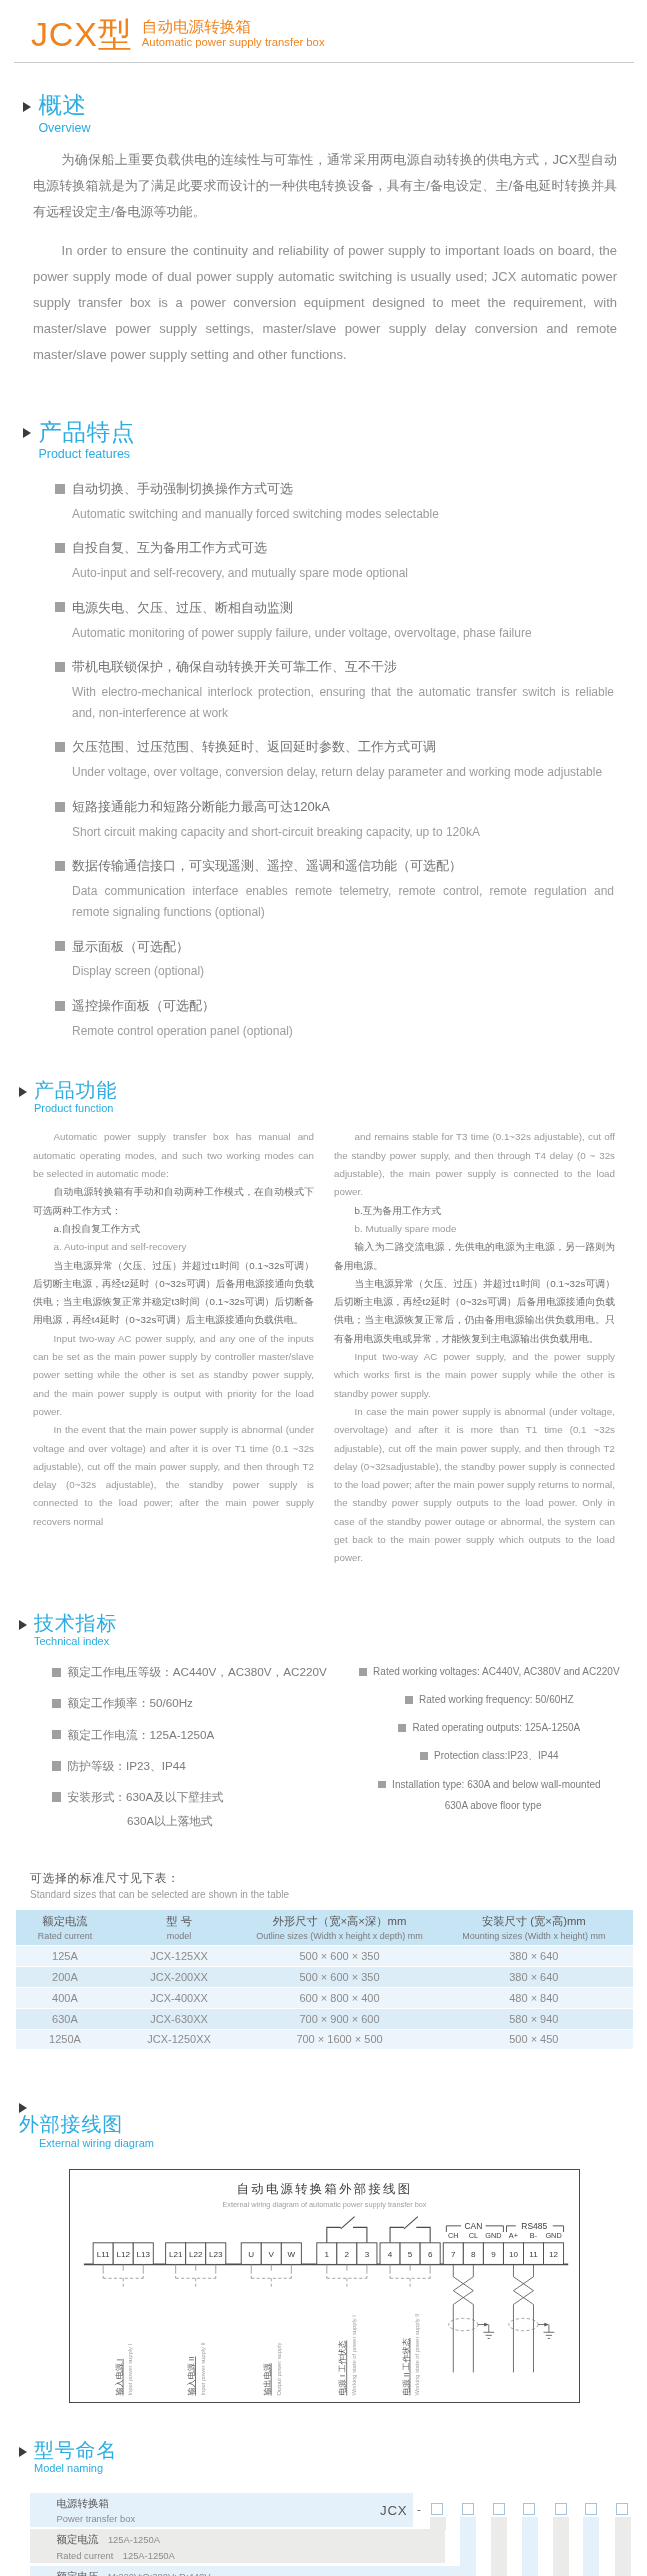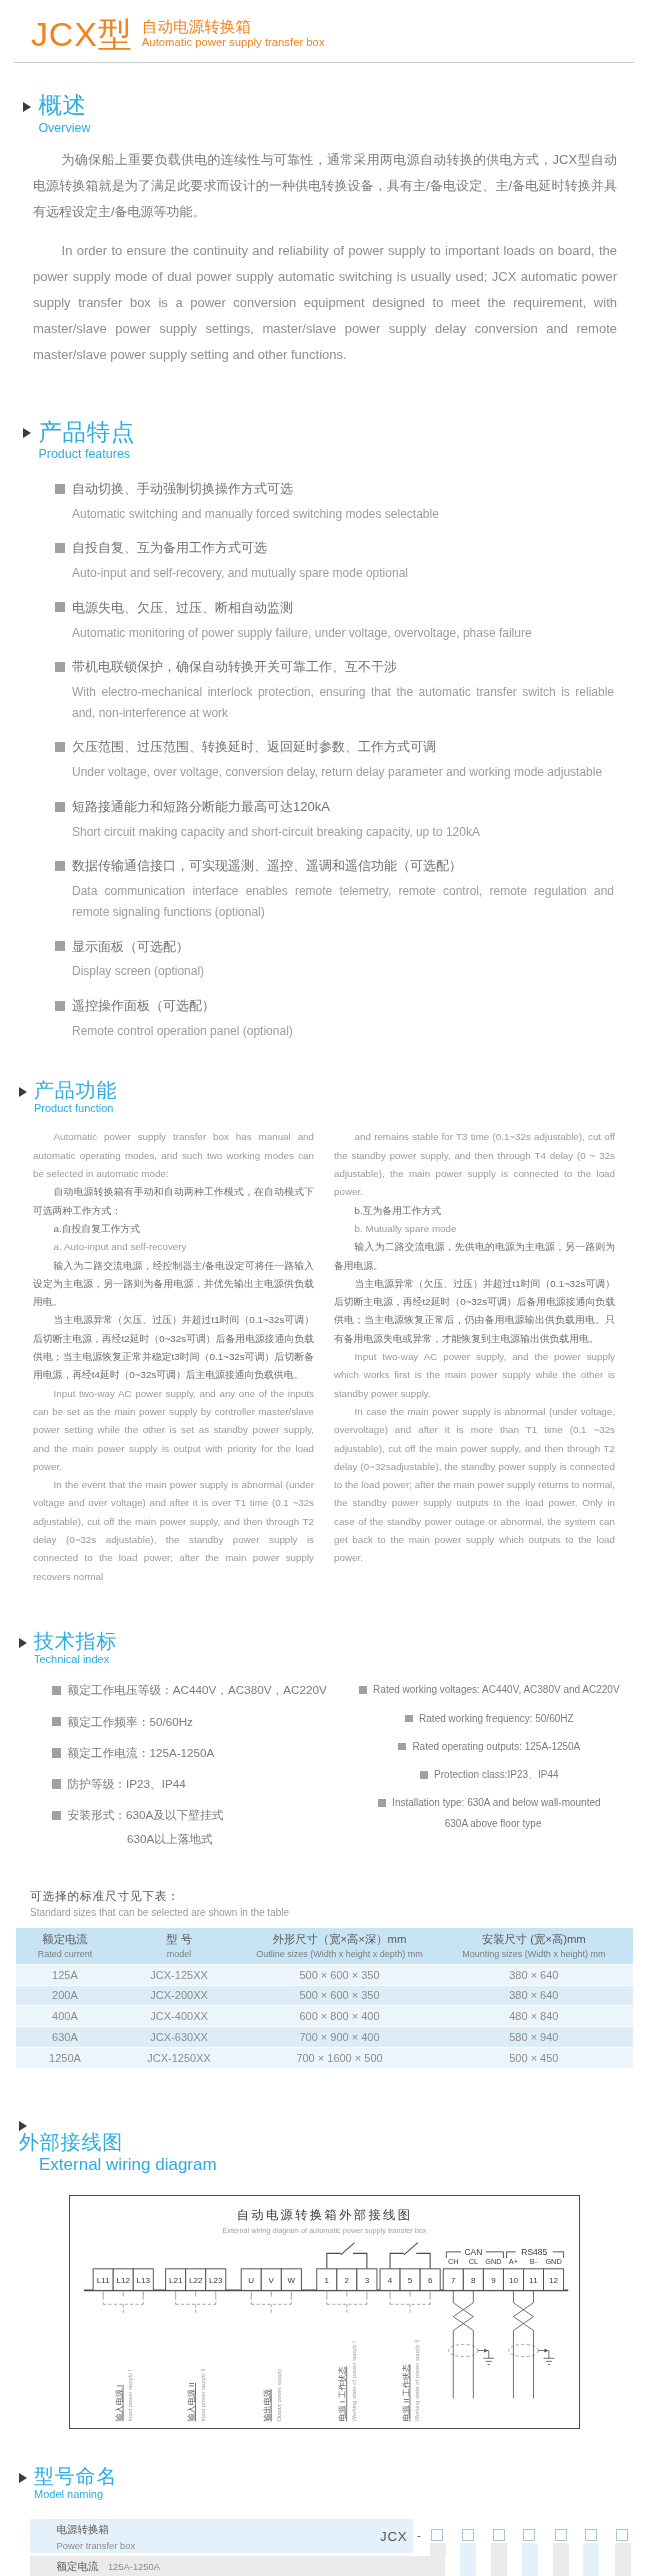--- a/index.html
+++ b/index.html
@@ -154,21 +154,20 @@
       <div class="sec-zh" style="font-size:20px;">产品功能</div>
       <div class="sec-en" style="font-size:11px;">Product function</div>
     </div>
   </div>
   <div class="cols">
     <div class="col">
       <p class="fp en">Automatic power supply transfer box has manual and automatic operating modes, and such two working modes can be selected in automatic mode:</p>
       <p class="fp zh">自动电源转换箱有手动和自动两种工作模式，在自动模式下可选两种工作方式：</p>
       <p class="fp zh">a.自投自复工作方式</p>
       <p class="fp en">a. Auto-input and self-recovery</p>
-      <p class="fp zh">输入为二路交流电源，经控制器主/备电设定可将任一路输入设定为主电源，另一路则为备用电源，并优先输出主电源供负载用电。</p>
       <p class="fp zh">当主电源异常（欠压、过压）并超过t1时间（0.1~32s可调）后切断主电源，再经t2延时（0~32s可调）后备用电源接通向负载供电；当主电源恢复正常并稳定t3时间（0.1~32s可调）后切断备用电源，再经t4延时（0~32s可调）后主电源接通向负载供电。</p>
       <p class="fp en">Input two-way AC power supply, and any one of the inputs can be set as the main power supply by controller master/slave power setting while the other is set as standby power supply, and the main power supply is output with priority for the load power.</p>
       <p class="fp en">In the event that the main power supply is abnormal (under voltage and over voltage) and after it is over T1 time (0.1 ~32s adjustable), cut off the main power supply, and then through T2 delay (0~32s adjustable), the standby power supply is connected to the load power; after the main power supply recovers normal</p>
     </div>
     <div class="col">
       <p class="fp en">and remains stable for T3 time (0.1~32s adjustable), cut off the standby power supply, and then through T4 delay (0 ~ 32s adjustable), the main power supply is connected to the load power.</p>
       <p class="fp zh">b.互为备用工作方式</p>
       <p class="fp en">b. Mutually spare mode</p>
       <p class="fp zh">输入为二路交流电源，先供电的电源为主电源，另一路则为备用电源。</p>
       <p class="fp zh">当主电源异常（欠压、过压）并超过t1时间（0.1~32s可调）后切断主电源，再经t2延时（0~32s可调）后备用电源接通向负载供电；当主电源恢复正常后，仍由备用电源输出供负载用电。只有备用电源失电或异常，才能恢复到主电源输出供负载用电。</p>
@@ -243,37 +242,37 @@
       </tr>
       <tr class="r-odd">
         <td>400A</td>
           <td>JCX-400XX</td>
           <td>600 × 800 × 400</td>
           <td>480 × 840</td>
       </tr>
       <tr class="r-even">
         <td>630A</td>
           <td>JCX-630XX</td>
-          <td>700 × 900 × 400</td>
+          <td>700 × 900 × 600</td>
           <td>580 × 940</td>
       </tr>
       <tr class="r-odd">
         <td>1250A</td>
           <td>JCX-1250XX</td>
           <td>700 × 1600 × 500</td>
           <td>500 × 450</td>
       </tr>
     </tbody>
   </table>
 
   <div class="sec" style="margin-top:44px;margin-left:19px;flex-direction:column;">
     <span class="tri"></span>
     <div>
       <div class="sec-zh" style="font-size:20px;">外部接线图</div>
-      <div class="sec-en" style="font-size:17px;padding-left:20px;">External wiring diagram</div>
+      <div class="sec-en" style="font-size:11px;padding-left:20px;">External wiring diagram</div>
     </div>
   </div>
 
   <div class="diagram-box">
     <svg viewBox="0 0 660 300" width="509" height="232">
       <text x="330" y="30" text-anchor="middle" font-size="16" letter-spacing="3" fill="#3e3a39" font-family="'DejaVu Serif',serif">自动电源转换箱外部接线图</text>
       <text x="330" y="48" text-anchor="middle" font-size="9.5" fill="#9fa0a0">External wiring diagram of automatic power supply transfer box</text>
 
       <path d="M333,94 V74 H351 M385,94 V74 H367 M351,76 L369,60" stroke="#4c4948" fill="none" stroke-width="1.4"></path>
       <path d="M415,94 V74 H433 M467,94 V74 H449 M433,76 L451,60" stroke="#4c4948" fill="none" stroke-width="1.4"></path>

